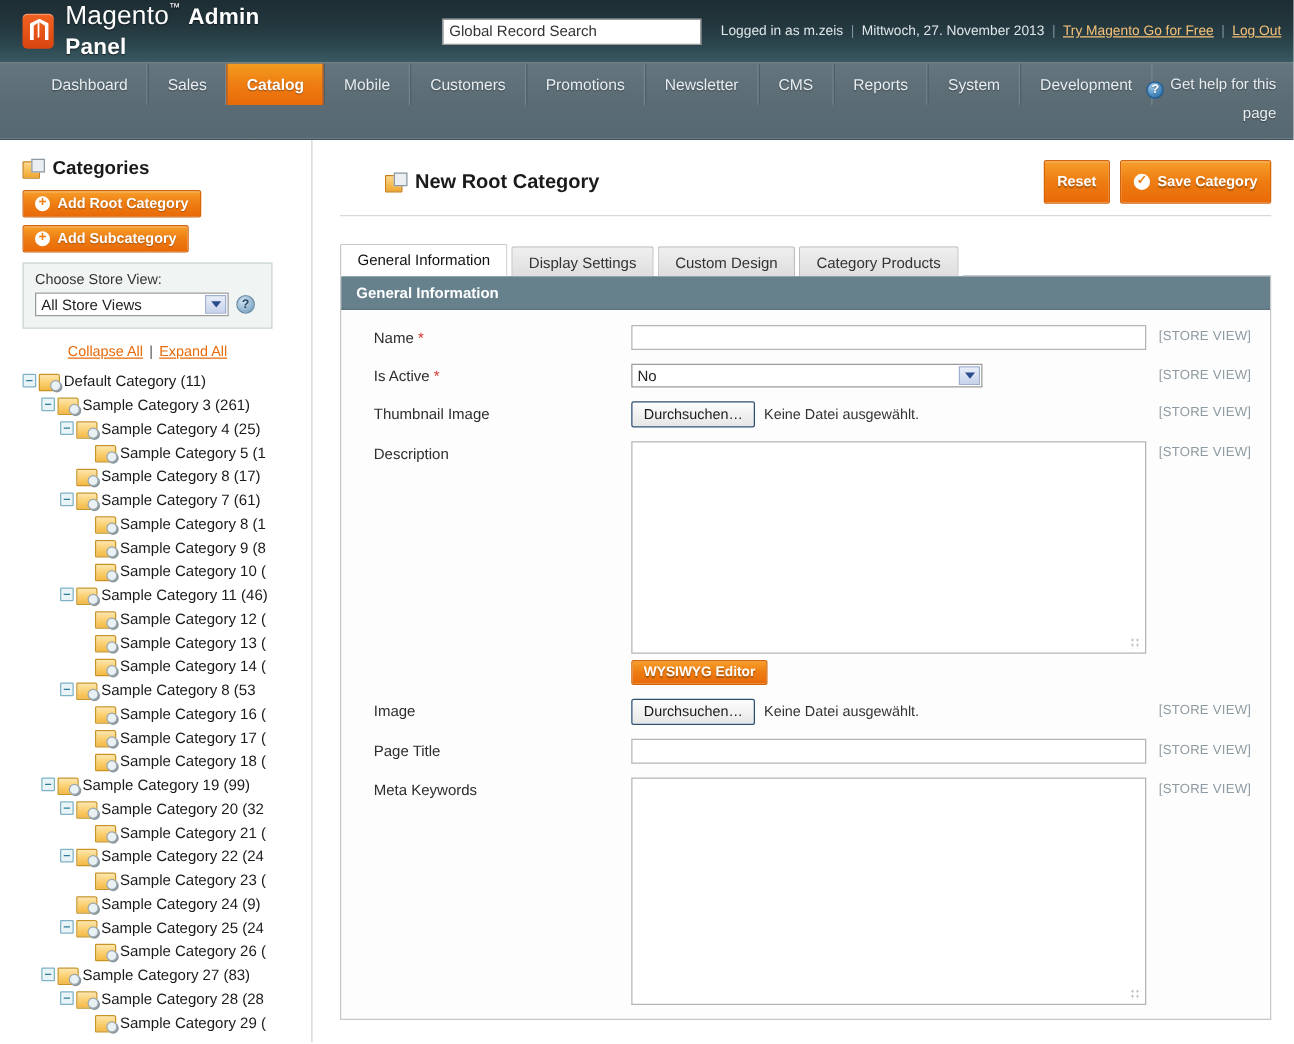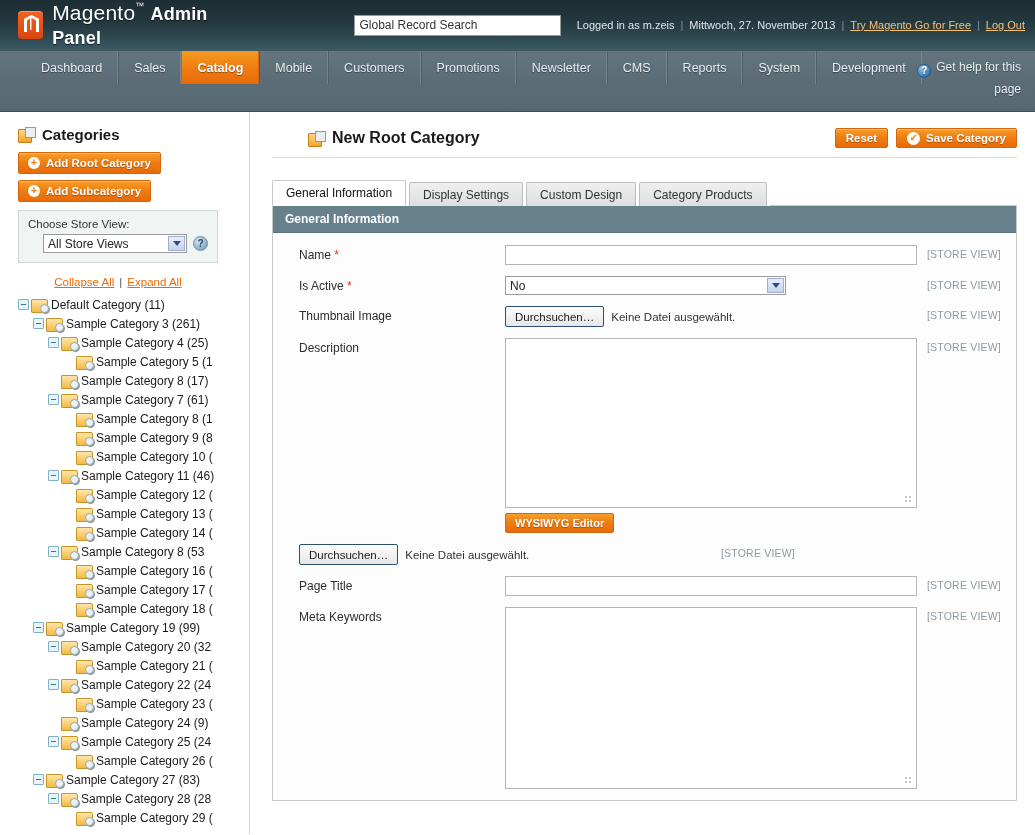--- a/index.html
+++ b/index.html
@@ -168,21 +168,21 @@
     flex: 0 0 12px;
   }
   .store-box {
     margin-top: 8px;
     width: 200px;
     background: #f0f4f3;
     border: 1px solid #ccd6d4;
     padding: 7px 9px 9px;
   }
   .store-label { font-size: 11.5px; color: #333; margin-bottom: 4px; }
-  .store-row { display: flex; align-items: center; gap: 6px; margin-left: 15px; }
+  .store-row { display: flex; align-items: center; gap: 6px; }
   .sel {
     position: relative;
     height: 19px;
     border: 1px solid #9b9b9b;
     background: #fff;
     font-size: 12px; color: #222;
     padding: 2px 22px 0 4px;
     line-height: 15px;
     overflow: hidden;
   }
@@ -263,21 +263,21 @@
   .content { flex: 1; padding: 16px 18px 0 22px; overflow: hidden; }
   .content-head { display: flex; align-items: center; }
   .page-title {
     display: flex; align-items: center; gap: 7px;
     font-size: 16px; font-weight: 700; color: #1a1a1a;
     flex: 1;
     padding-left: 36px;
   }
   .head-btns { display: flex; gap: 8px; }
   .btn-reset, .btn-save {
-    height: 20px;
+    height: 35px;
     background: linear-gradient(to bottom, #f79f2a 0%, #ee7d12 48%, #e96a08 100%);
     border: 1px solid #d4650a;
     border-radius: 2px;
     color: #fff; font-weight: 700; font-size: 11.5px;
     padding: 0 10px;
     display: flex; align-items: center; gap: 6px;
     text-shadow: 0 1px 1px rgba(0,0,0,.3);
     box-shadow: inset 0 1px 0 rgba(255,255,255,.3);
   }
   .check-icon {
@@ -721,20 +721,21 @@
               <span class="grip"></span>
             </div>
             <div class="btn-wysiwyg">
               <span>WYSIWYG Editor</span>
             </div>
           </div>
           <div class="field-scope">[STORE VIEW]</div>
         </div>
 
         <div class="field-row">
+          <div class="field-label">Image</div>
           <div class="field-ctl">
             <div class="file-row">
               <div class="btn-file">
                 <span>Durchsuchen…</span>
               </div>
               <span class="file-none">Keine Datei ausgewählt.</span>
             </div>
           </div>
           <div class="field-scope">[STORE VIEW]</div>
         </div>

